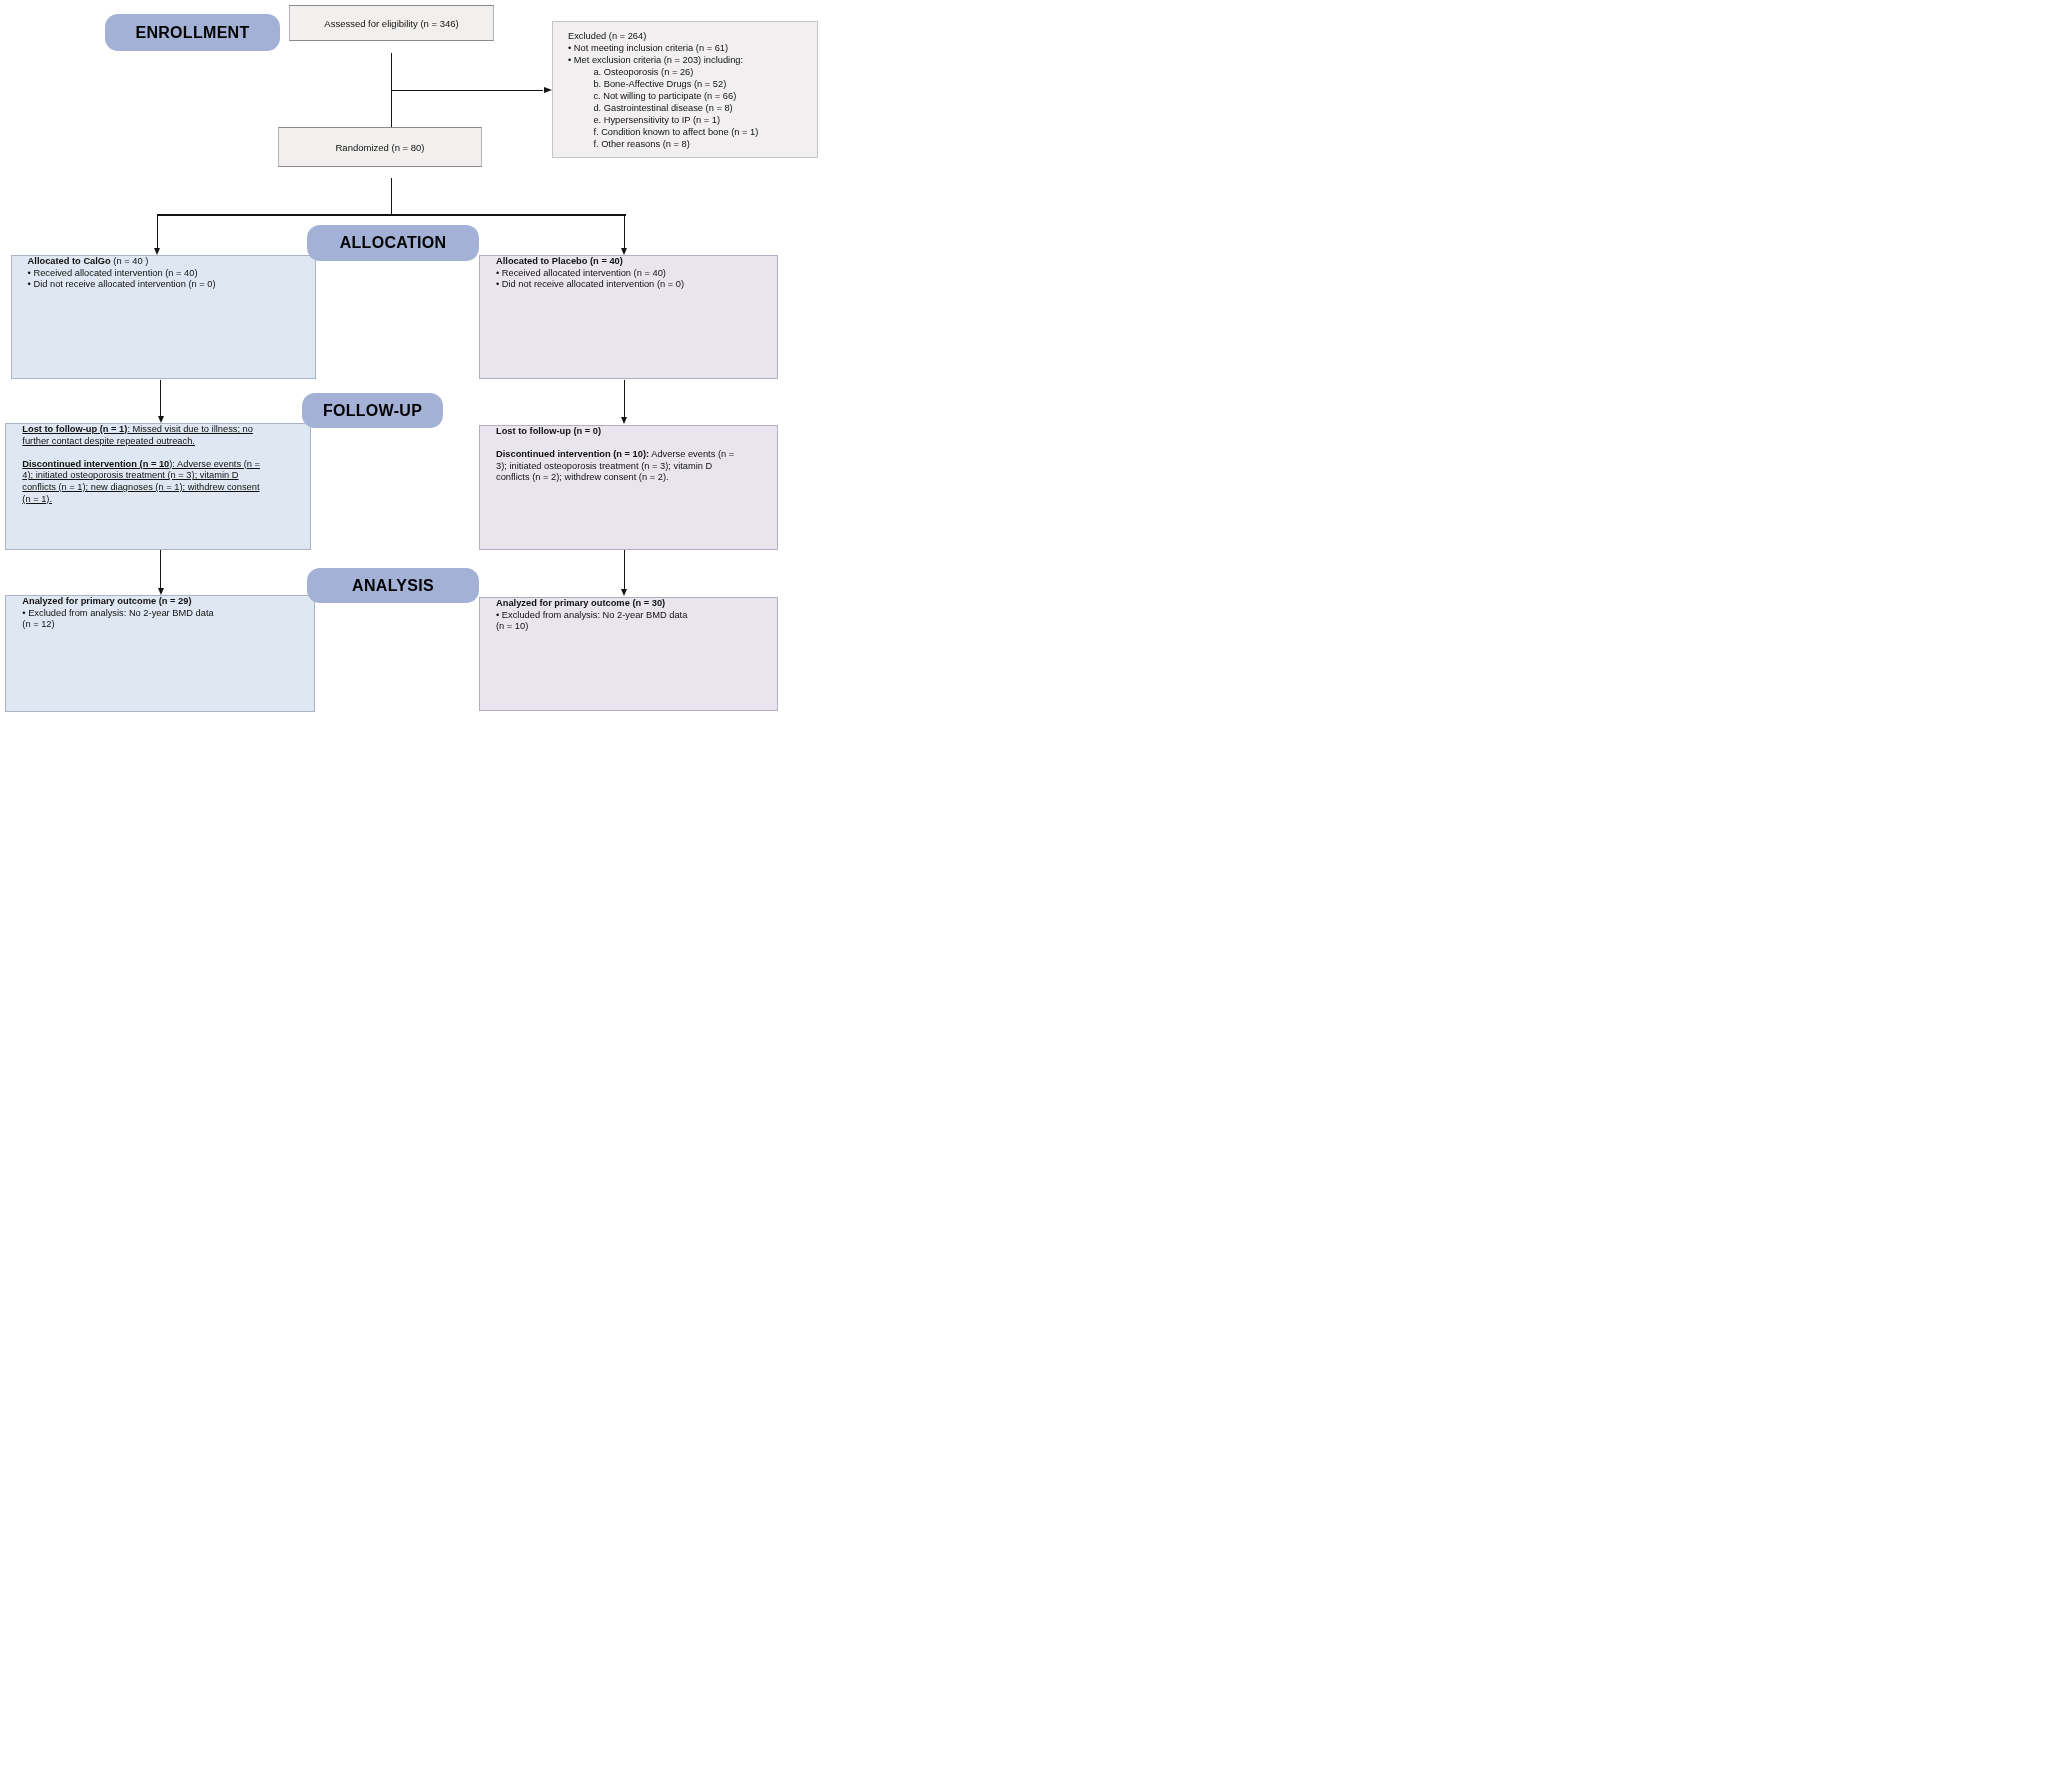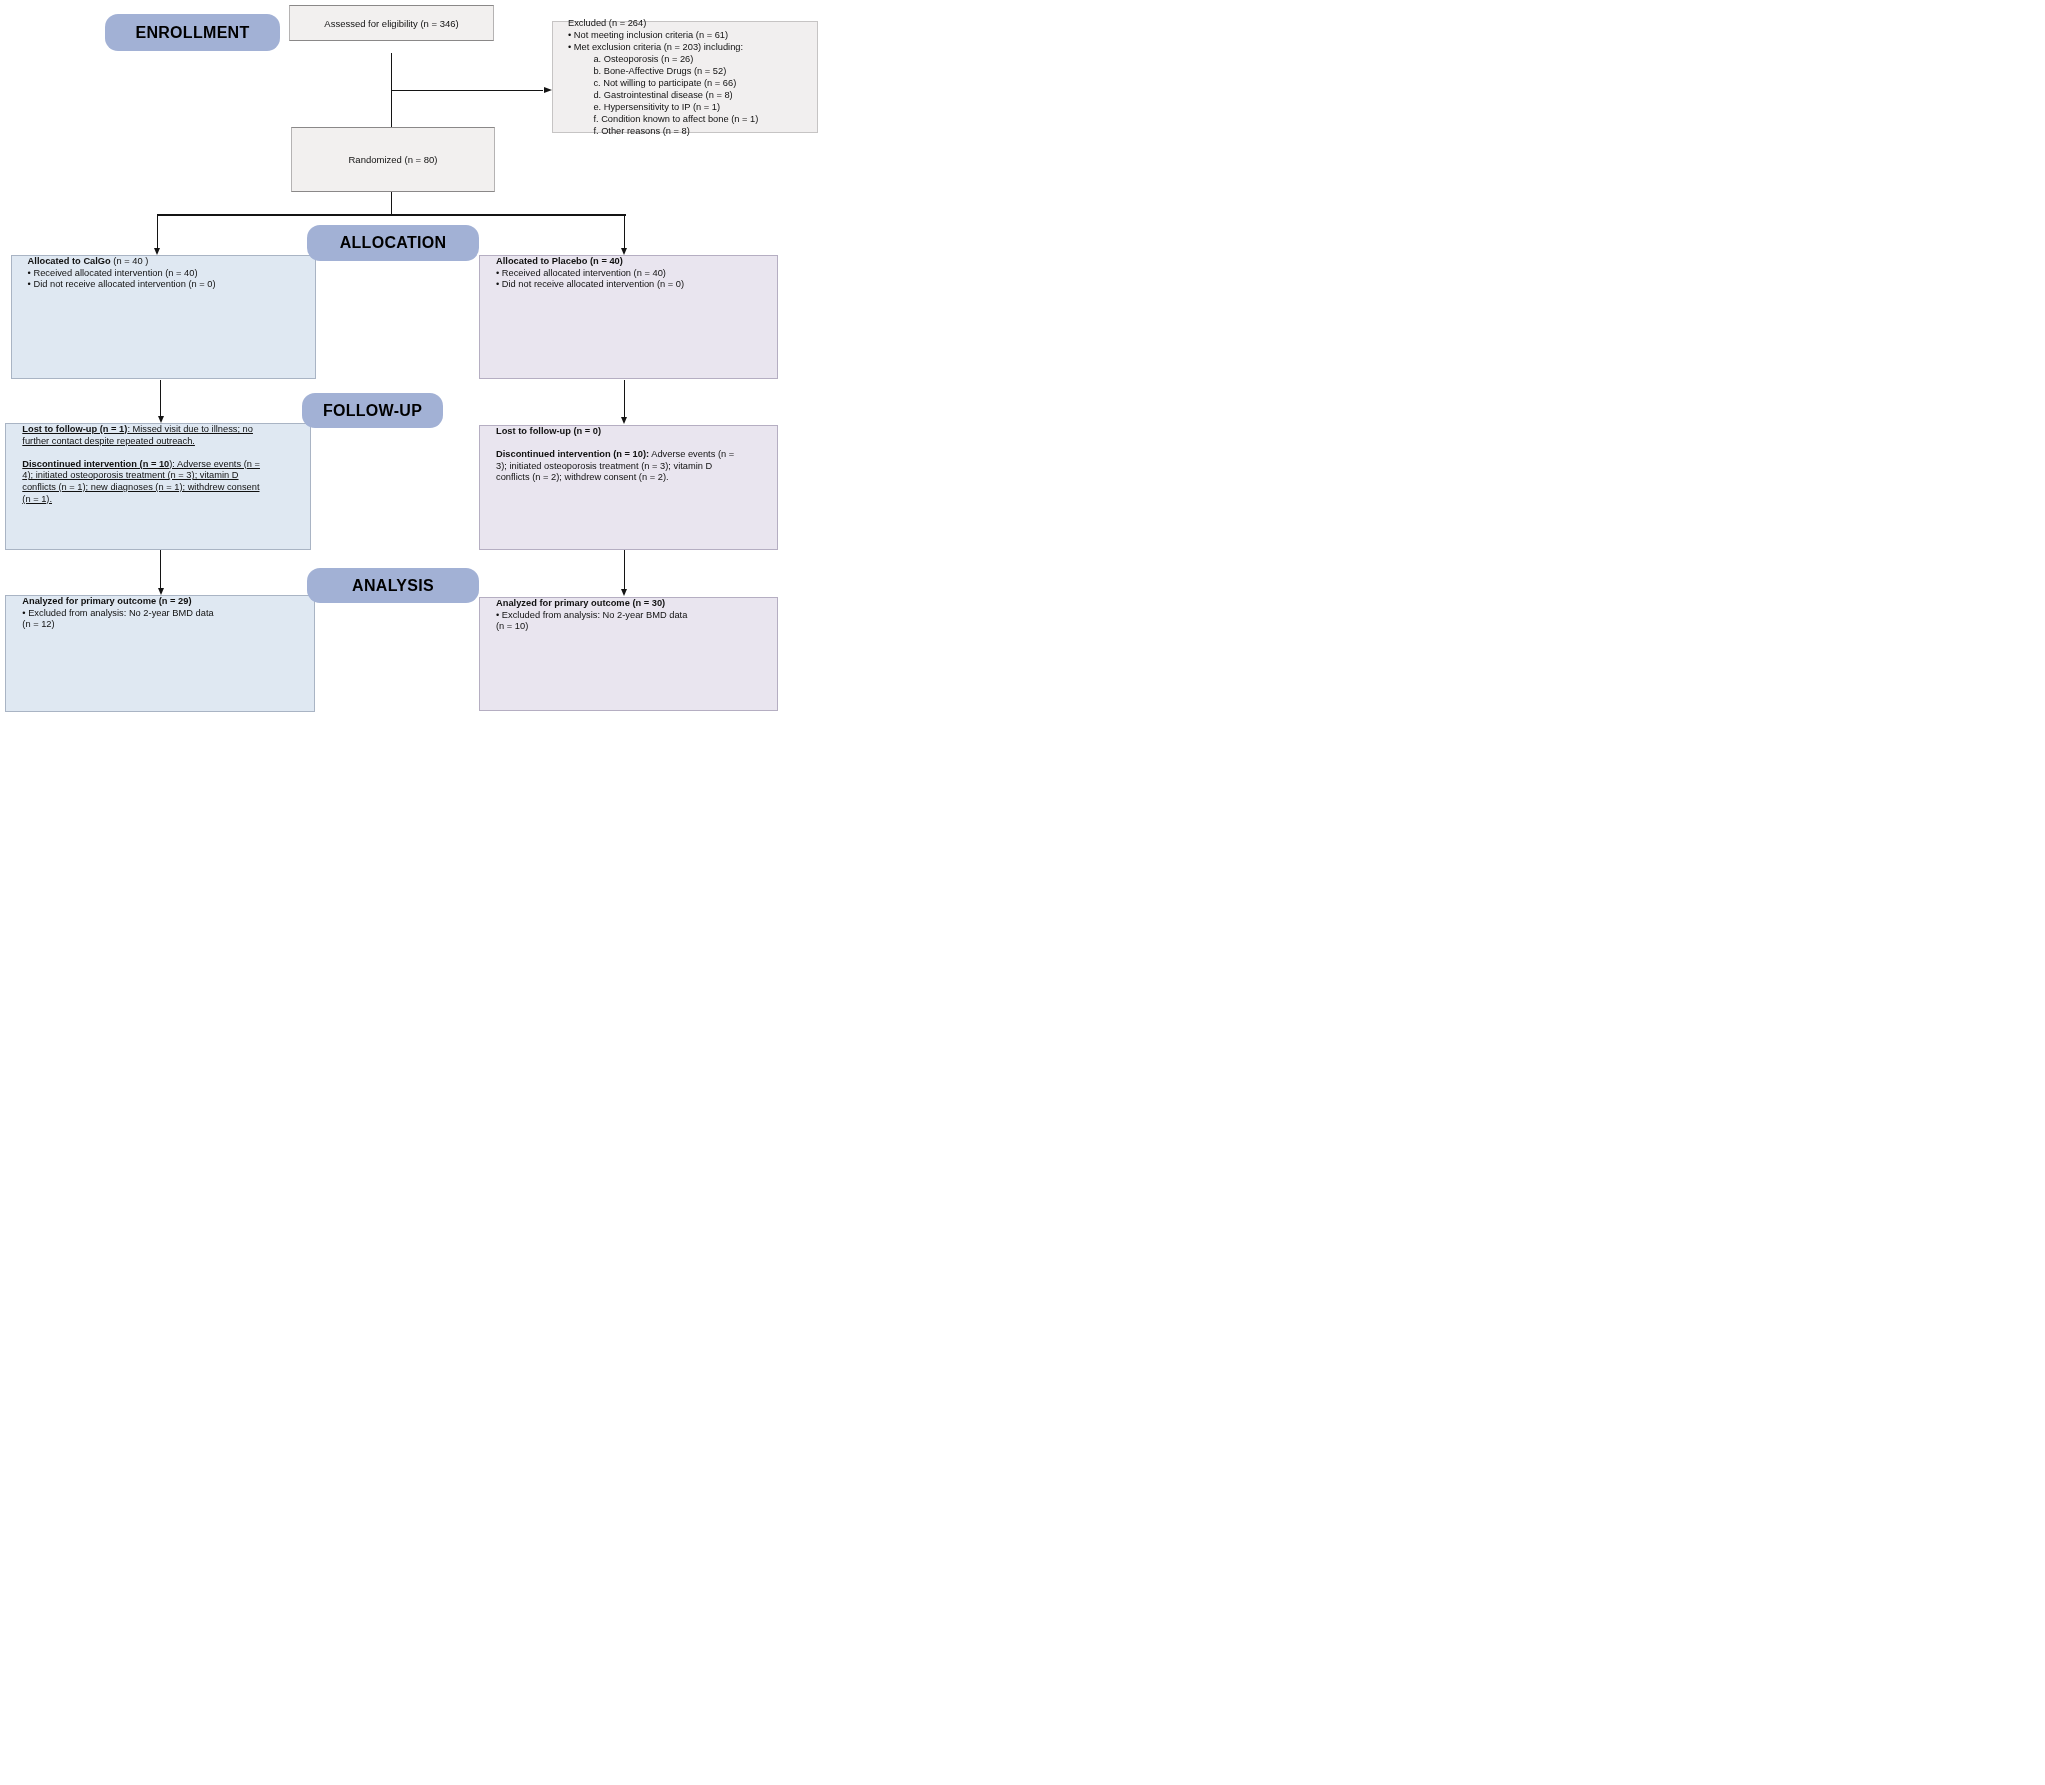--- a/index.html
+++ b/index.html
@@ -98,34 +98,34 @@
     <span>FOLLOW-UP</span>
   </div>
   <div class="banner" style="left:307px;top:568px;width:172px;height:35px;">
     <span>ANALYSIS</span>
   </div>
 
   <div class="box centerbox" style="left:289px;top:5.3px;width:205px;height:36px;">
     <span>Assessed for eligibility (n = 346)</span>
   </div>
 
-  <div class="box listbox" style="left:552px;top:21px;width:266px;height:112px;">
+  <div class="box listbox" style="left:552px;top:21px;width:266px;height:137px;">
     <div class="ln">Excluded (n = 264)</div>
     <div class="ln">• Not meeting inclusion criteria (n = 61)</div>
     <div class="ln">• Met exclusion criteria (n = 203) including:</div>
     <div class="ln indent">a. Osteoporosis (n = 26)</div>
     <div class="ln indent">b. Bone-Affective Drugs (n = 52)</div>
     <div class="ln indent">c. Not willing to participate (n = 66)</div>
     <div class="ln indent">d. Gastrointestinal disease (n = 8)</div>
     <div class="ln indent">e. Hypersensitivity to IP (n = 1)</div>
     <div class="ln indent">f. Condition known to affect bone (n = 1)</div>
     <div class="ln indent">f. Other reasons (n = 8)</div>
   </div>
 
-  <div class="box centerbox" style="left:291px;top:127px;width:204px;height:65px;">
+  <div class="box centerbox" style="left:278px;top:127px;width:204px;height:40px;">
     <span>Randomized (n = 80)</span>
   </div>
 
   <div class="box colbox leftbox" style="left:10.6px;top:255px;width:305px;height:124px;">
     <div class="txt">
       <b>Allocated to CalGo</b><span> (n = 40 )</span>
     </div>
     <div class="txt">• Received allocated intervention (n = 40)</div>
     <div class="txt">• Did not receive allocated intervention (n = 0)</div>
   </div>

